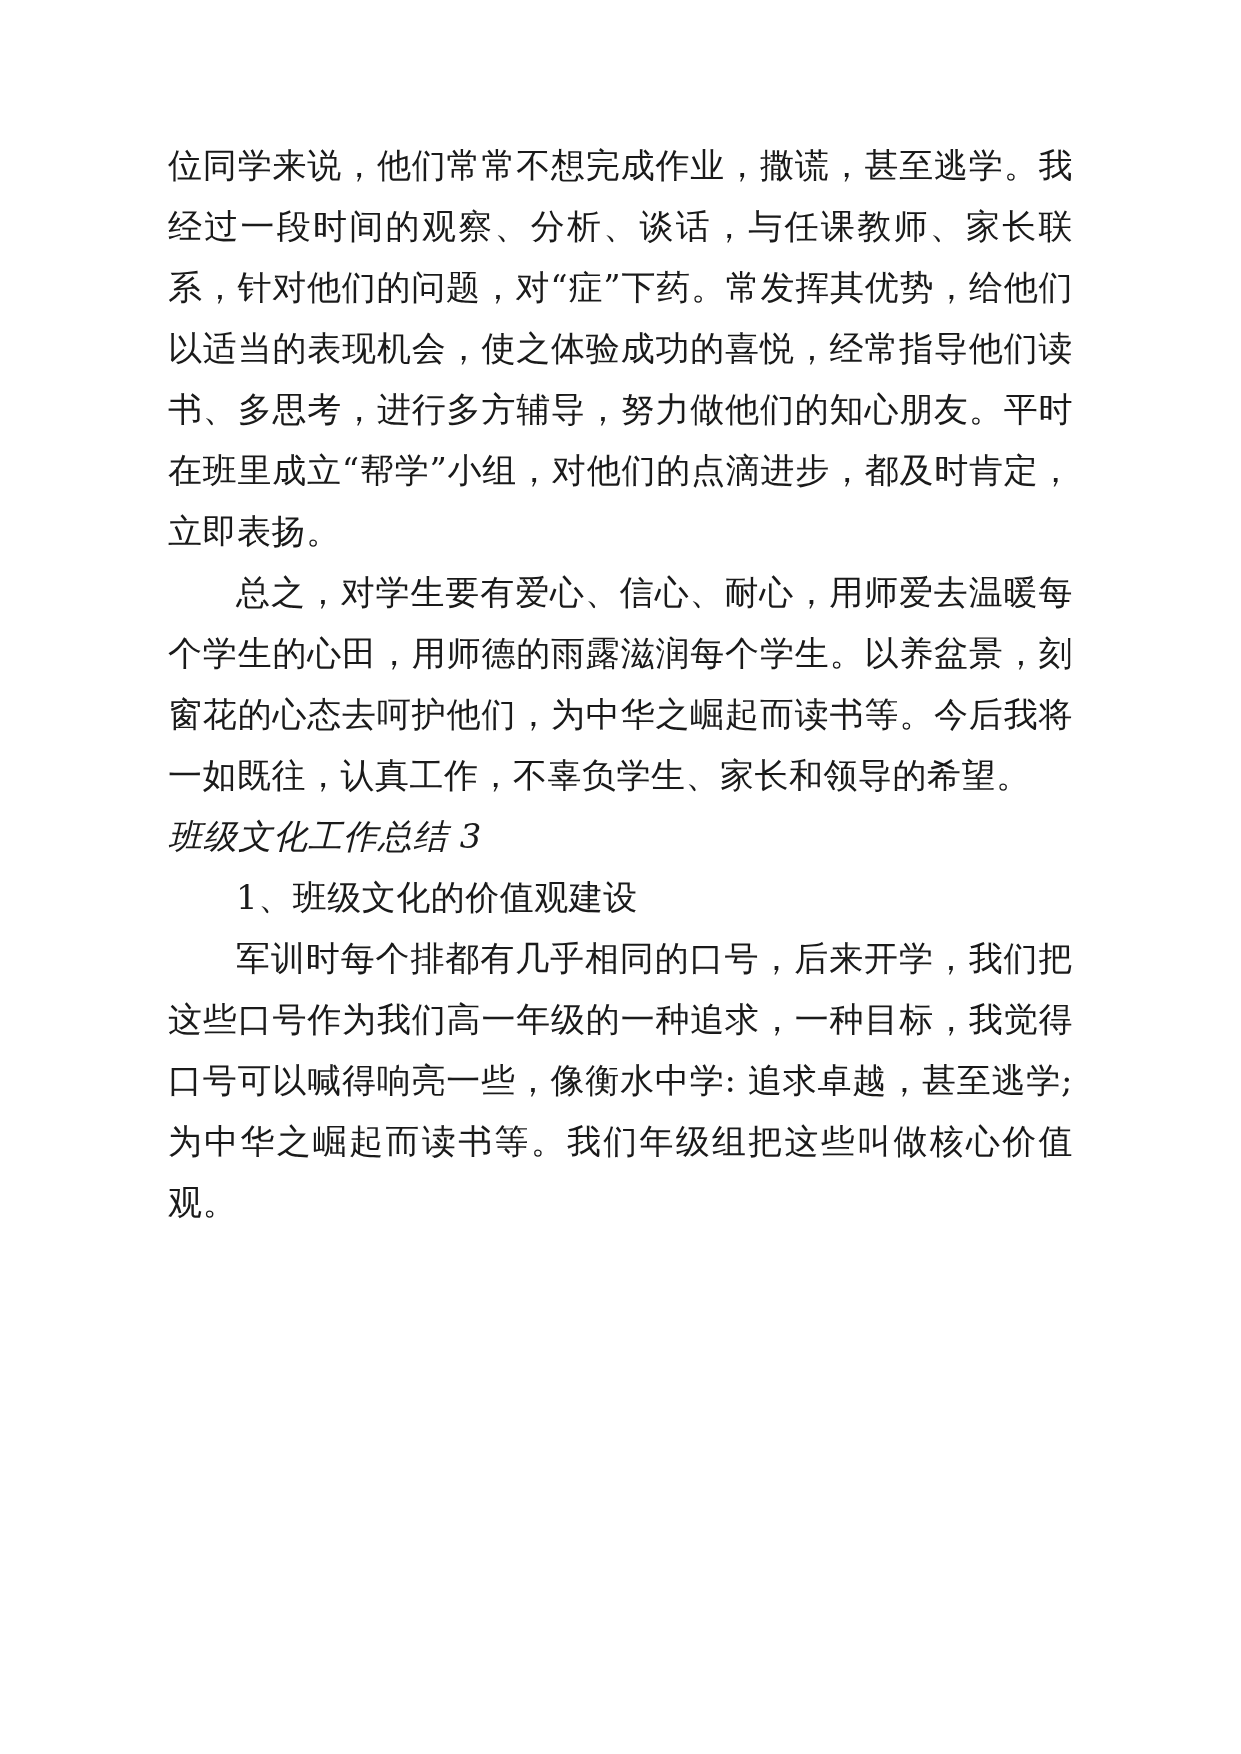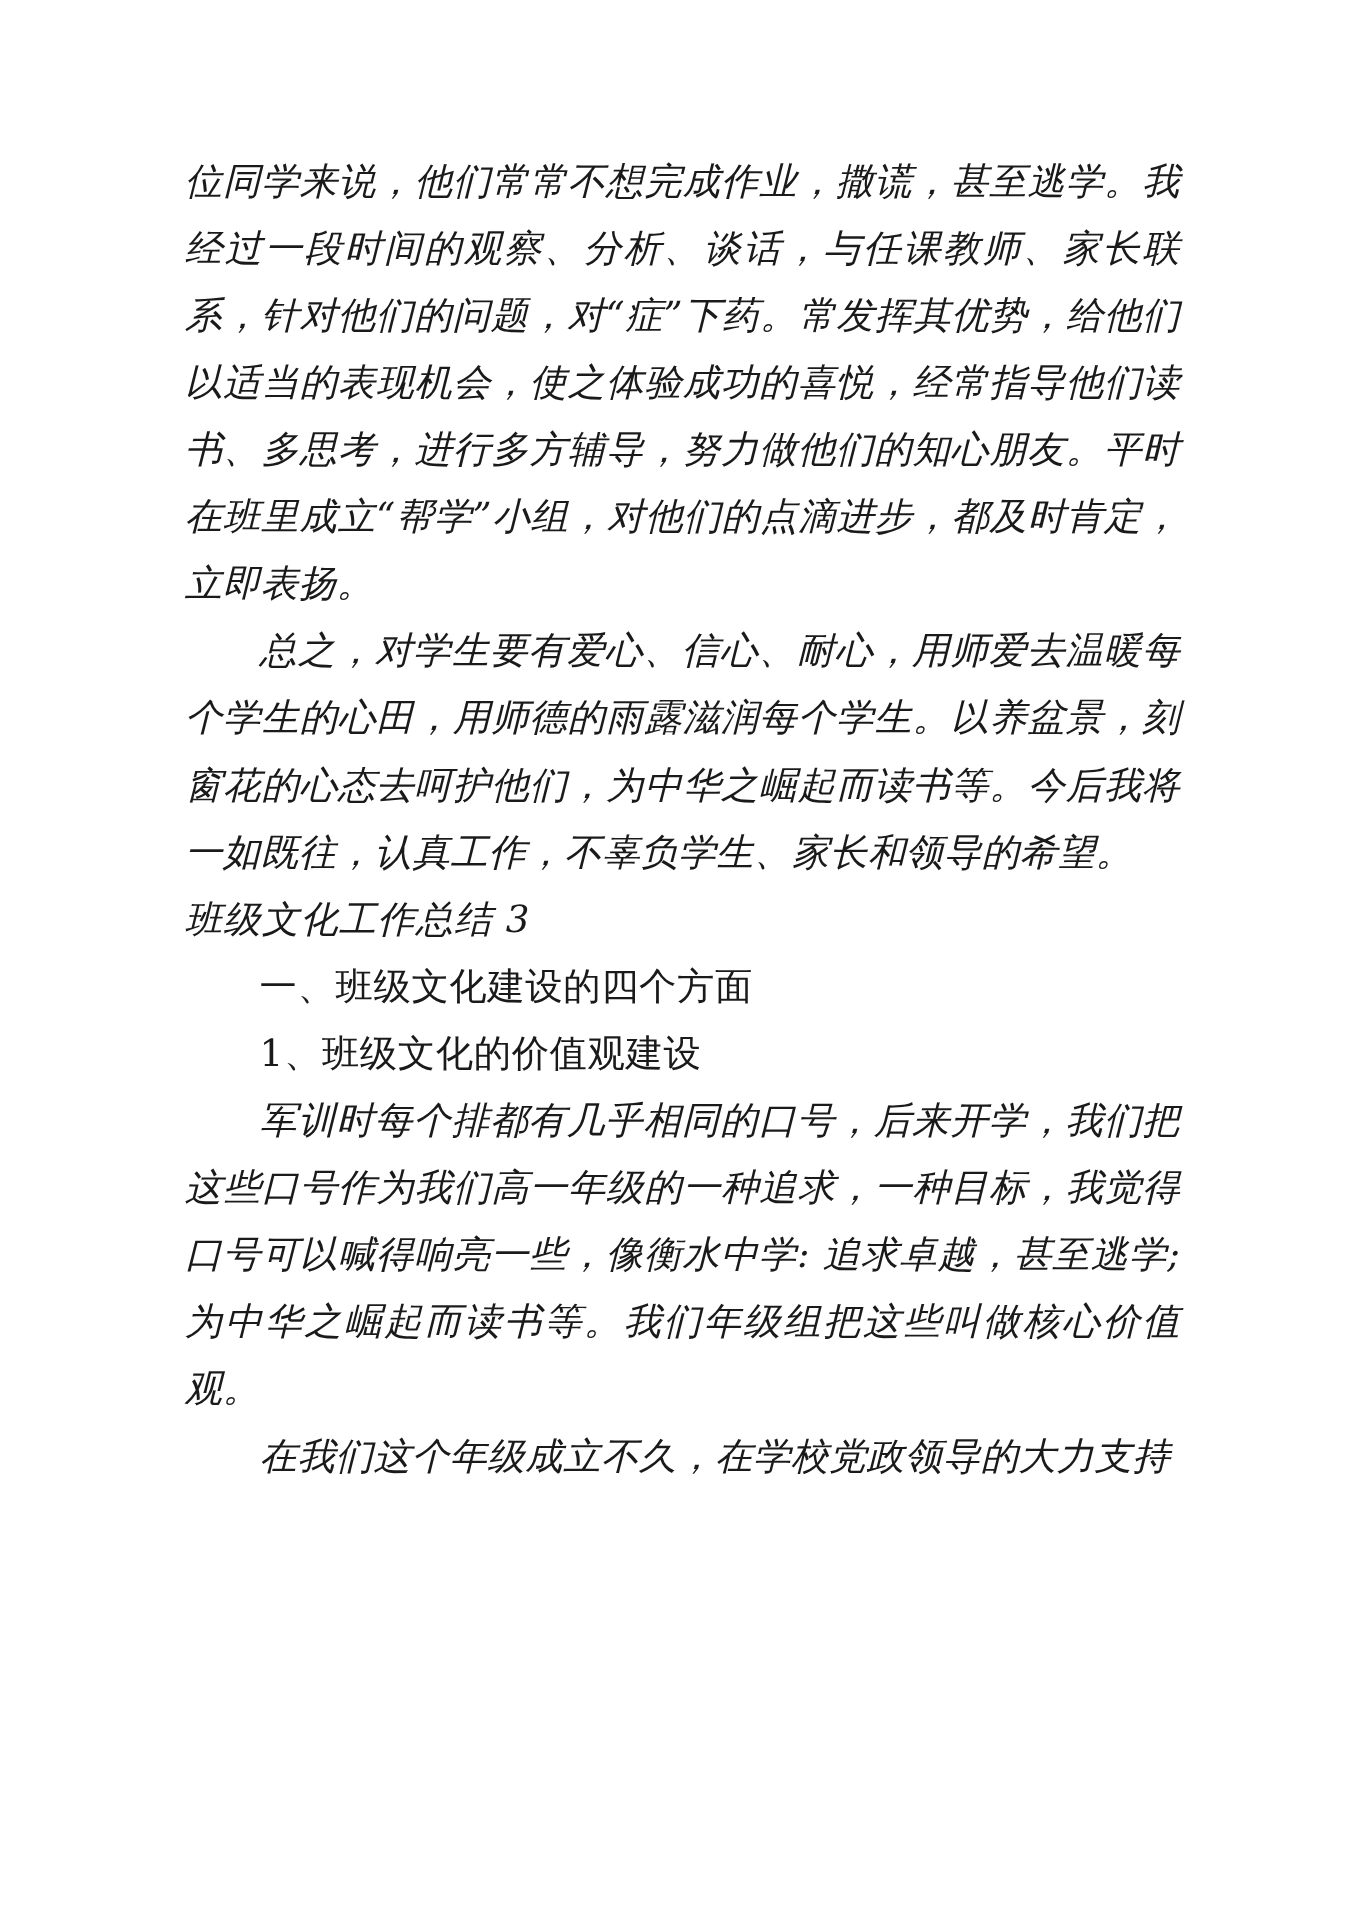--- a/index.html
+++ b/index.html
@@ -28,21 +28,20 @@
     letter-spacing: 0.5px;
     text-align: justify;
     text-justify: inter-ideograph;
   }
   p {
     margin: 0;
     padding: 0;
   }
   .para {
     text-indent: 2em;
-    font-style: italic;
   }
   .para-noindent {
     text-indent: 0;
   }
   .heading {
     text-indent: 0;
     letter-spacing: 1px;
     font-style: italic;
   }
   .subheading {
@@ -50,18 +49,16 @@
   }
 </style>
 </head>
 <body>
 
 <div class="page">
   <div class="doc-body">
     <p class="para para-noindent">位同学来说，他们常常不想完成作业，撒谎，甚至逃学。我经过一段时间的观察、分析、谈话，与任课教师、家长联系，针对他们的问题，对“症”下药。常发挥其优势，给他们以适当的表现机会，使之体验成功的喜悦，经常指导他们读书、多思考，进行多方辅导，努力做他们的知心朋友。平时在班里成立“帮学”小组，对他们的点滴进步，都及时肯定，立即表扬。</p>
     <p class="para">总之，对学生要有爱心、信心、耐心，用师爱去温暖每个学生的心田，用师德的雨露滋润每个学生。以养盆景，刻窗花的心态去呵护他们，为中华之崛起而读书等。今后我将一如既往，认真工作，不辜负学生、家长和领导的希望。</p>
     <p class="heading">班级文化工作总结 3</p>
-    <p class="subheading">一、班级文化建设的四个方面</p>
     <p class="subheading">1、班级文化的价值观建设</p>
     <p class="para">军训时每个排都有几乎相同的口号，后来开学，我们把这些口号作为我们高一年级的一种追求，一种目标，我觉得口号可以喊得响亮一些，像衡水中学: 追求卓越，甚至逃学; 为中华之崛起而读书等。我们年级组把这些叫做核心价值观。</p>
-    <p class="para">在我们这个年级成立不久，在学校党政领导的大力支持</p>
   </div>
 </div>
 
 </body></html>

